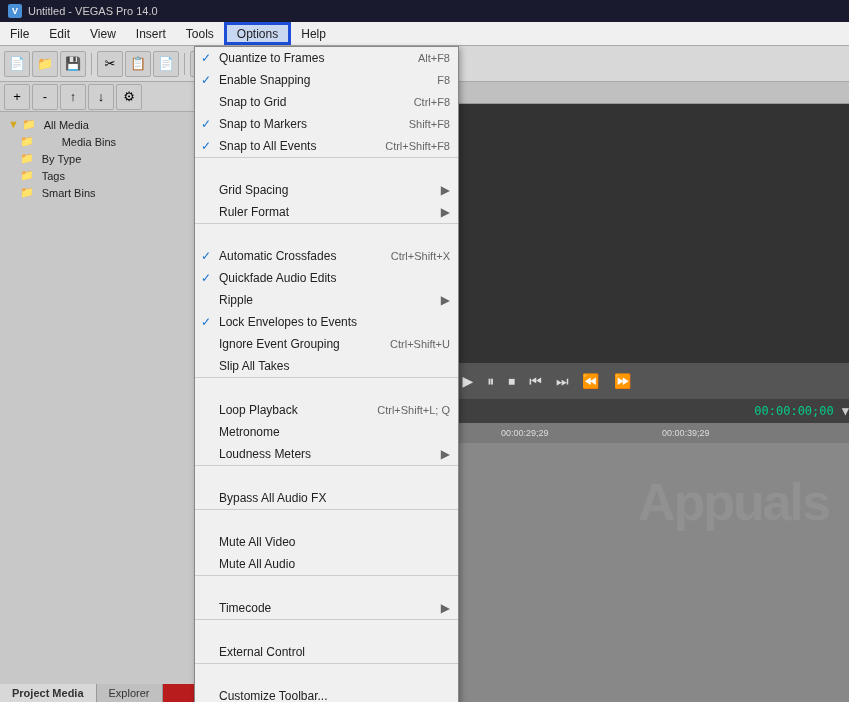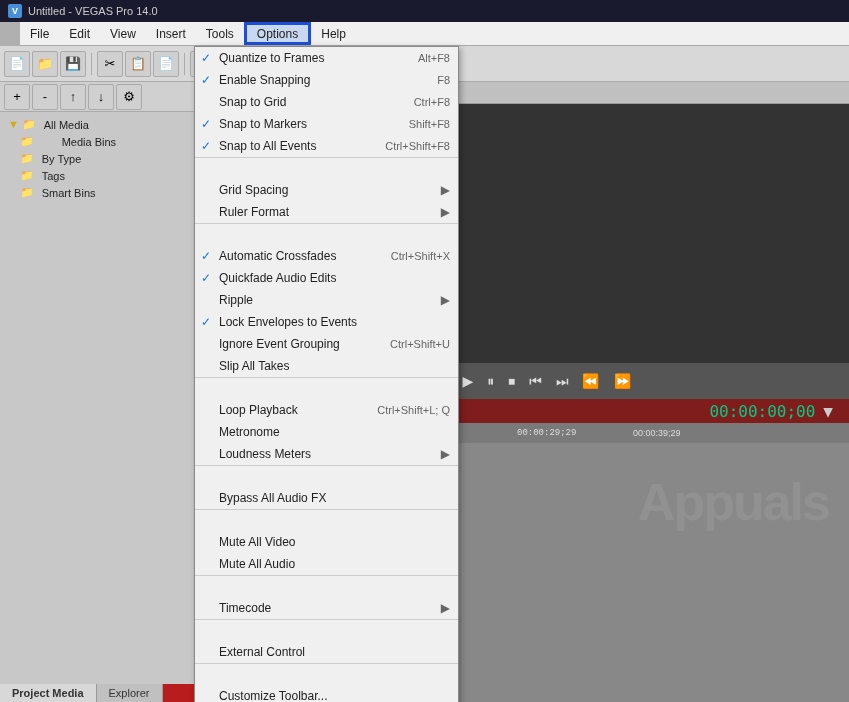--- a/index.html
+++ b/index.html
@@ -37,21 +37,20 @@
       font-weight: bold;
     }
 
     
     #menu-bar {
       background: #f0f0f0;
       height: 24px;
       display: flex;
       align-items: center;
       border-bottom: 1px solid #aaa;
-      margin-left: 20px;
     }
     .menu-item {
       padding: 2px 10px;
       cursor: pointer;
       height: 100%;
       display: flex;
       align-items: center;
       font-size: 12px;
       color: #222;
     }
@@ -193,27 +192,27 @@
       padding: 0 8px;
     }
     .ctrl-btn {
       color: #ddd;
       font-size: 14px;
       cursor: pointer;
       padding: 2px 4px;
     }
 
     #timecode-bar {
-      background: #7f1d1d;
+      background: #404040;
       height: 24px;
       display: flex;
       align-items: center;
-      padding: 0 16px;
+      padding: 0 0;
       color: #00cc88;
-      font-size: 16px;
+      font-size: 12px;
       font-family: monospace;
       justify-content: flex-end;
       gap: 8px;
     }
     #timeline-ruler {
       height: 20px;
       background: #7a7a7a;
       display: flex;
       align-items: center;
       padding: 0 8px;
@@ -379,22 +378,22 @@
       <div class="ctrl-btn">⏩</div>
     </div>
     <div id="timecode-bar">
       <span>00:00:00;00</span>
       <span style="color:#ccc;">▼</span>
     </div>
 
     <div id="timeline-ruler">
       <span class="ruler-mark" style="left: 30px;">00:00</span>
       <span class="ruler-mark" style="left: 160px;">00:00:19;29</span>
-      <span class="ruler-mark" style="left: 322px; font-family: Liberation Mono, monospace;">00:00:29;29</span>
-      <span class="ruler-mark" style="left: 438px;">00:00:39;29</span>
+      <span class="ruler-mark" style="left: 306px;">00:00:29;29</span>
+      <span class="ruler-mark" style="left: 467px;">00:00:39;29</span>
     </div>
 
     <div style="flex:1;background:#888;"></div>
   </div>
 
 </div>
 
 <div id="options-menu">
 
   <div class="menu-row">

